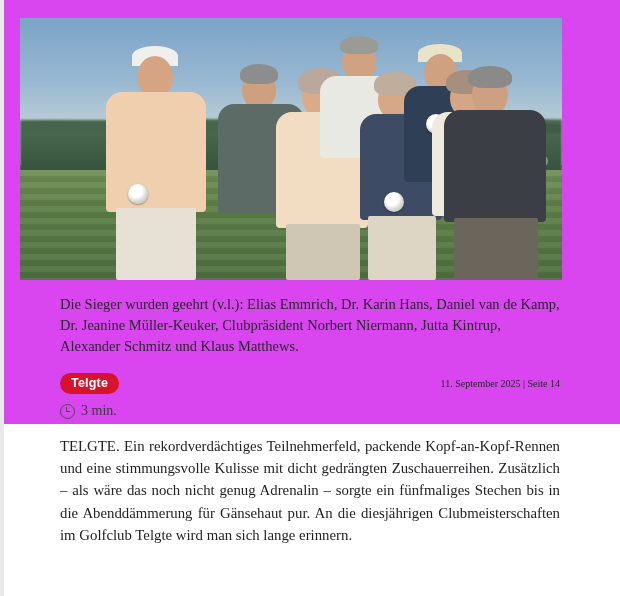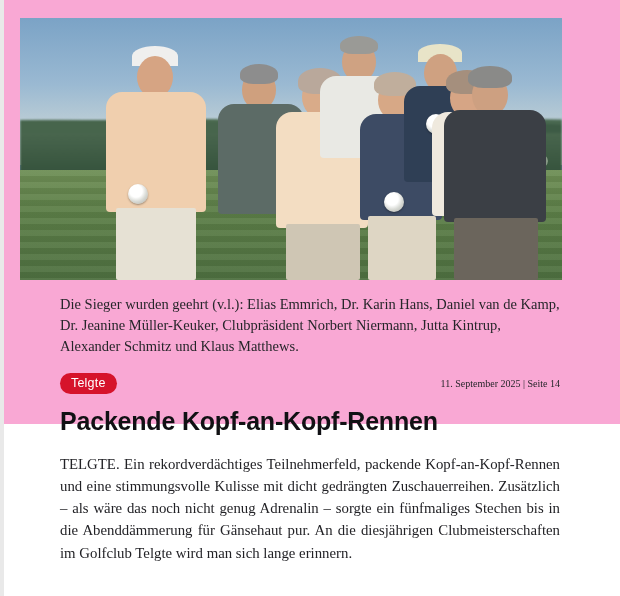--- a/index.html
+++ b/index.html
@@ -11,21 +11,21 @@
     height: 596px;
     background: #ffffff;
     font-family: "Liberation Serif", serif;
     color: #1a1a1a;
     overflow: hidden;
   }
   .page {
     position: relative;
     width: 620px;
     height: 424px;
-    background: #f9a8d4;
+    background: #d946ef;
     box-sizing: border-box;
   }
   .left-rule {
     position: absolute;
     left: 0;
     top: 0;
     width: 4px;
     height: 596px;
     background: #e9e9e9;
   }
@@ -151,21 +151,21 @@
     display: flex;
     align-items: center;
     justify-content: space-between;
   }
   .tag {
     display: inline-block;
     background: #d6132b;
     color: #ffffff;
     font-family: "Liberation Sans", sans-serif;
     font-size: 12.5px;
-    font-weight: normal;
+    font-weight: bold;
     letter-spacing: .2px;
     padding: 3px 11px 4px;
     border-radius: 11px;
   }
   .dateline {
     font-family: "Liberation Serif", serif;
     font-size: 10px;
     color: #26262a;
   }
   .readtime {
@@ -308,19 +308,22 @@
       </div>
     </div>
 
     <div class="caption">Die Sieger wurden geehrt (v.l.): Elias Emmrich, Dr. Karin Hans, Daniel van de Kamp, Dr. Jeanine Müller-Keuker, Clubpräsident Norbert Niermann, Jutta Kintrup, Alexander Schmitz und Klaus Matthews.</div>
 
     <div class="meta-row">
       <span class="tag">Telgte</span>
       <span class="dateline">11. September 2025 | Seite 14</span>
     </div>
 
-
-    <h1 class="headline">Packende Kopf-an-Kopf-Rennen</h1>
+    <div class="readtime">
+      <span class="clock-icon"></span>
+      <span>3 min.</span>
+    </div>
+
 
     <p class="body-text">TELGTE. Ein rekordverdächtiges Teilnehmerfeld, packende Kopf-an-Kopf-Rennen und eine stimmungsvolle Kulisse mit dicht gedrängten Zuschauerreihen. Zusätzlich – als wäre das noch nicht genug Adrenalin – sorgte ein fünfmaliges Stechen bis in die Abenddämmerung für Gänsehaut pur. An die diesjährigen Clubmeisterschaften im Golfclub Telgte wird man sich lange erinnern.</p>
 
   </div>
 </div>
 
 </body></html>

